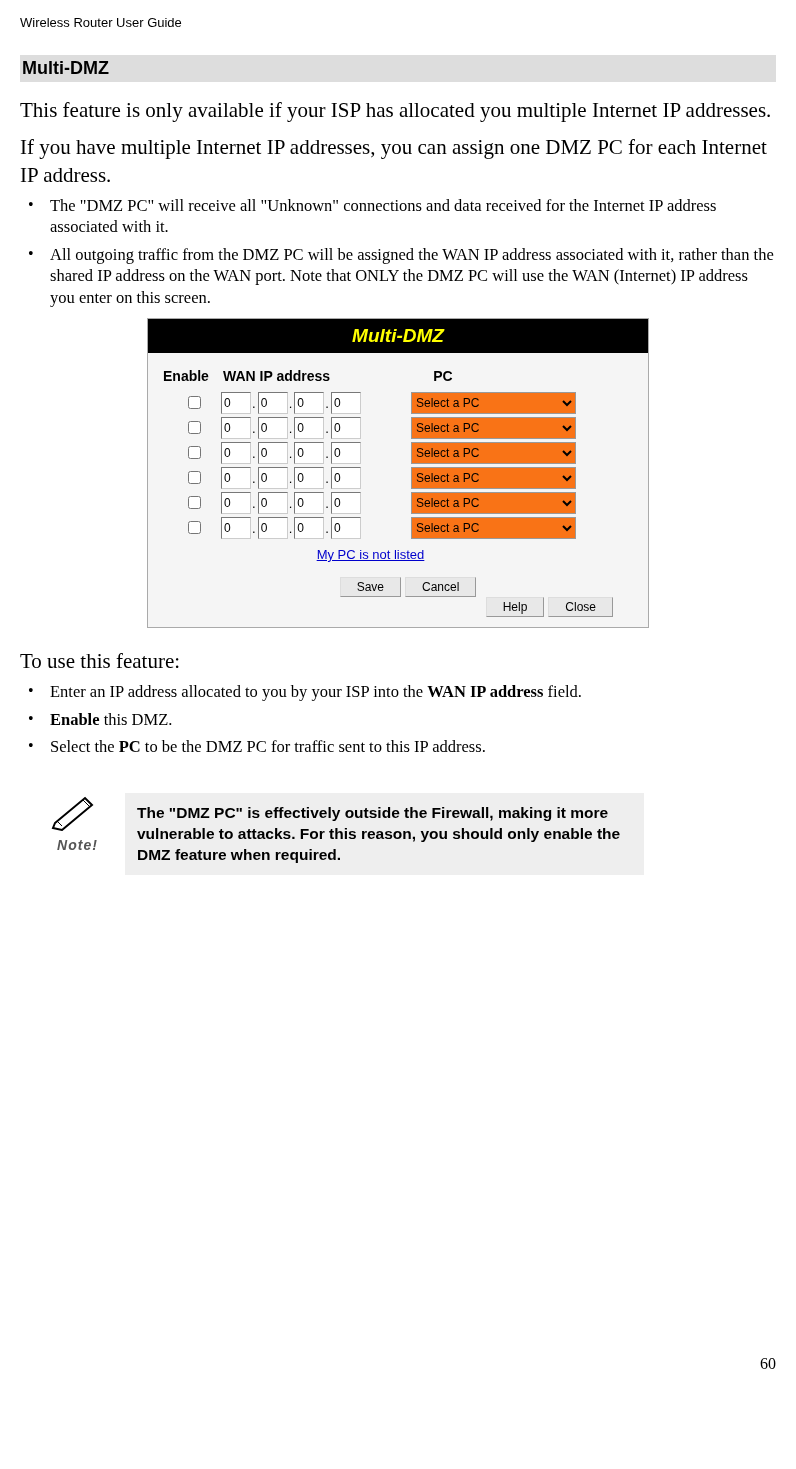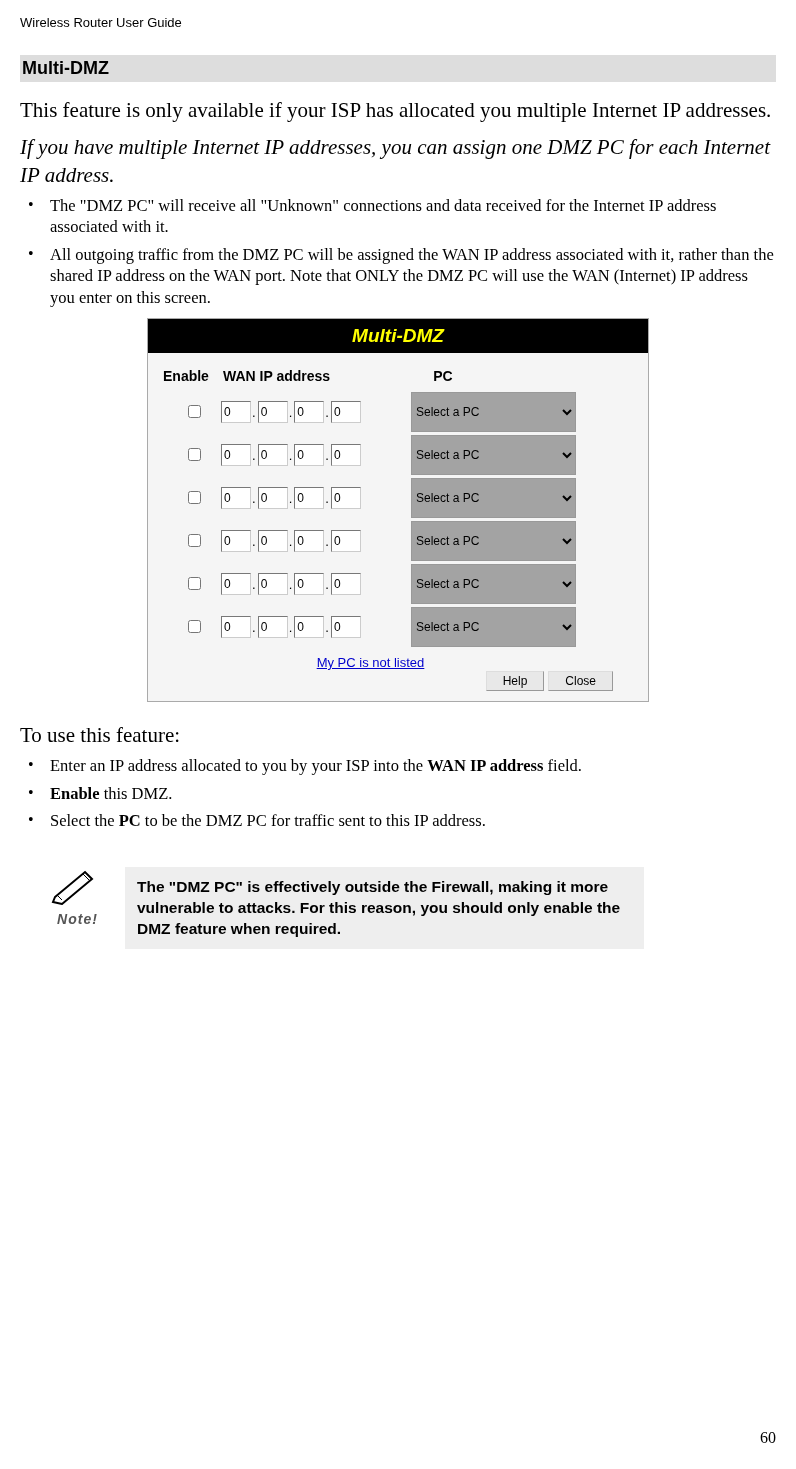--- a/index.html
+++ b/index.html
@@ -113,22 +113,22 @@
       margin: 0 2px 0 1px;
       font-family: Arial, sans-serif;
     }
     .pc-select {
       width: 170px;
     }
     .pc-select select {
       width: 165px;
       font-family: Arial, sans-serif;
       font-size: 12px;
-      height: 40px;
-      background: #a3a3a3;
+      height: 22px;
+      background: #f97316;
       border: 1px solid #999;
     }
     .link-row {
       text-align: center;
       padding-right: 55px;
       margin-top: 6px;
     }
     .link-row span {
       color: #0000cc;
       text-decoration: underline;
@@ -194,21 +194,21 @@
     }
   </style>
 </head>
 <body>
 
 <div class="header-text">Wireless Router User Guide</div>
 
 <h2 class="section-heading">Multi-DMZ</h2>
 
 <p class="body-text">This feature is only available if your ISP has allocated you multiple Internet IP addresses.</p>
-<p class="body-text" style="margin-bottom:4px;font-style:italic;">If you have multiple Internet IP addresses, you can assign one DMZ PC for each Internet IP address.</p>
+<p class="body-text" style="margin-bottom:4px;">If you have multiple Internet IP addresses, you can assign one DMZ PC for each Internet IP address.</p>
 
 <ul>
   <li>The "DMZ PC" will receive all "Unknown" connections and data received for the Internet IP address associated with it.</li>
   <li>All outgoing traffic from the DMZ PC will be assigned the WAN IP address associated with it, rather than the shared IP address on the WAN port. Note that ONLY the DMZ PC will use the WAN (Internet) IP address you enter on this screen.</li>
 </ul>
 
 <div class="figure-container">
   <div class="figure">
     <div class="figure-title">Multi-DMZ</div>
     <div class="figure-body">
@@ -292,20 +292,24 @@
               <span class="ip-dot">.</span>
               <input type="text" value="0" style="">
               <span class="ip-dot">.</span>
               <input type="text" value="0" style="">
             </span>
             <span class="pc-select"><select><option>Select a PC</option></select></span>
           </div>
         </div>
       <div class="link-row">
         <span>My PC is not listed</span>
+      </div>
+      <div class="btn-row1">
+        <button class="btn">Save</button>
+        <button class="btn">Cancel</button>
       </div>
       <div class="btn-row2">
         <button class="btn">Help</button>
         <button class="btn">Close</button>
       </div>
     </div>
   </div>
 </div>
 
 <p class="body-text" style="margin-top:20px;margin-bottom:4px;">To use this feature:</p>

